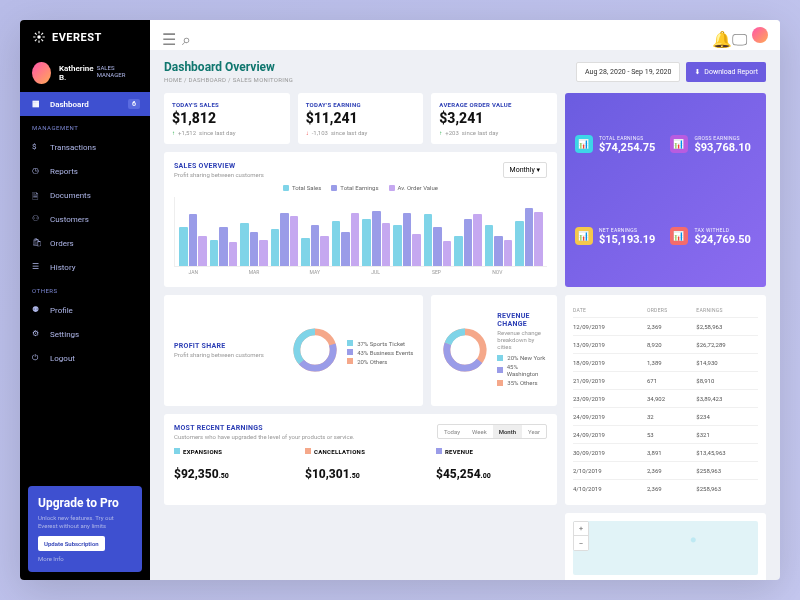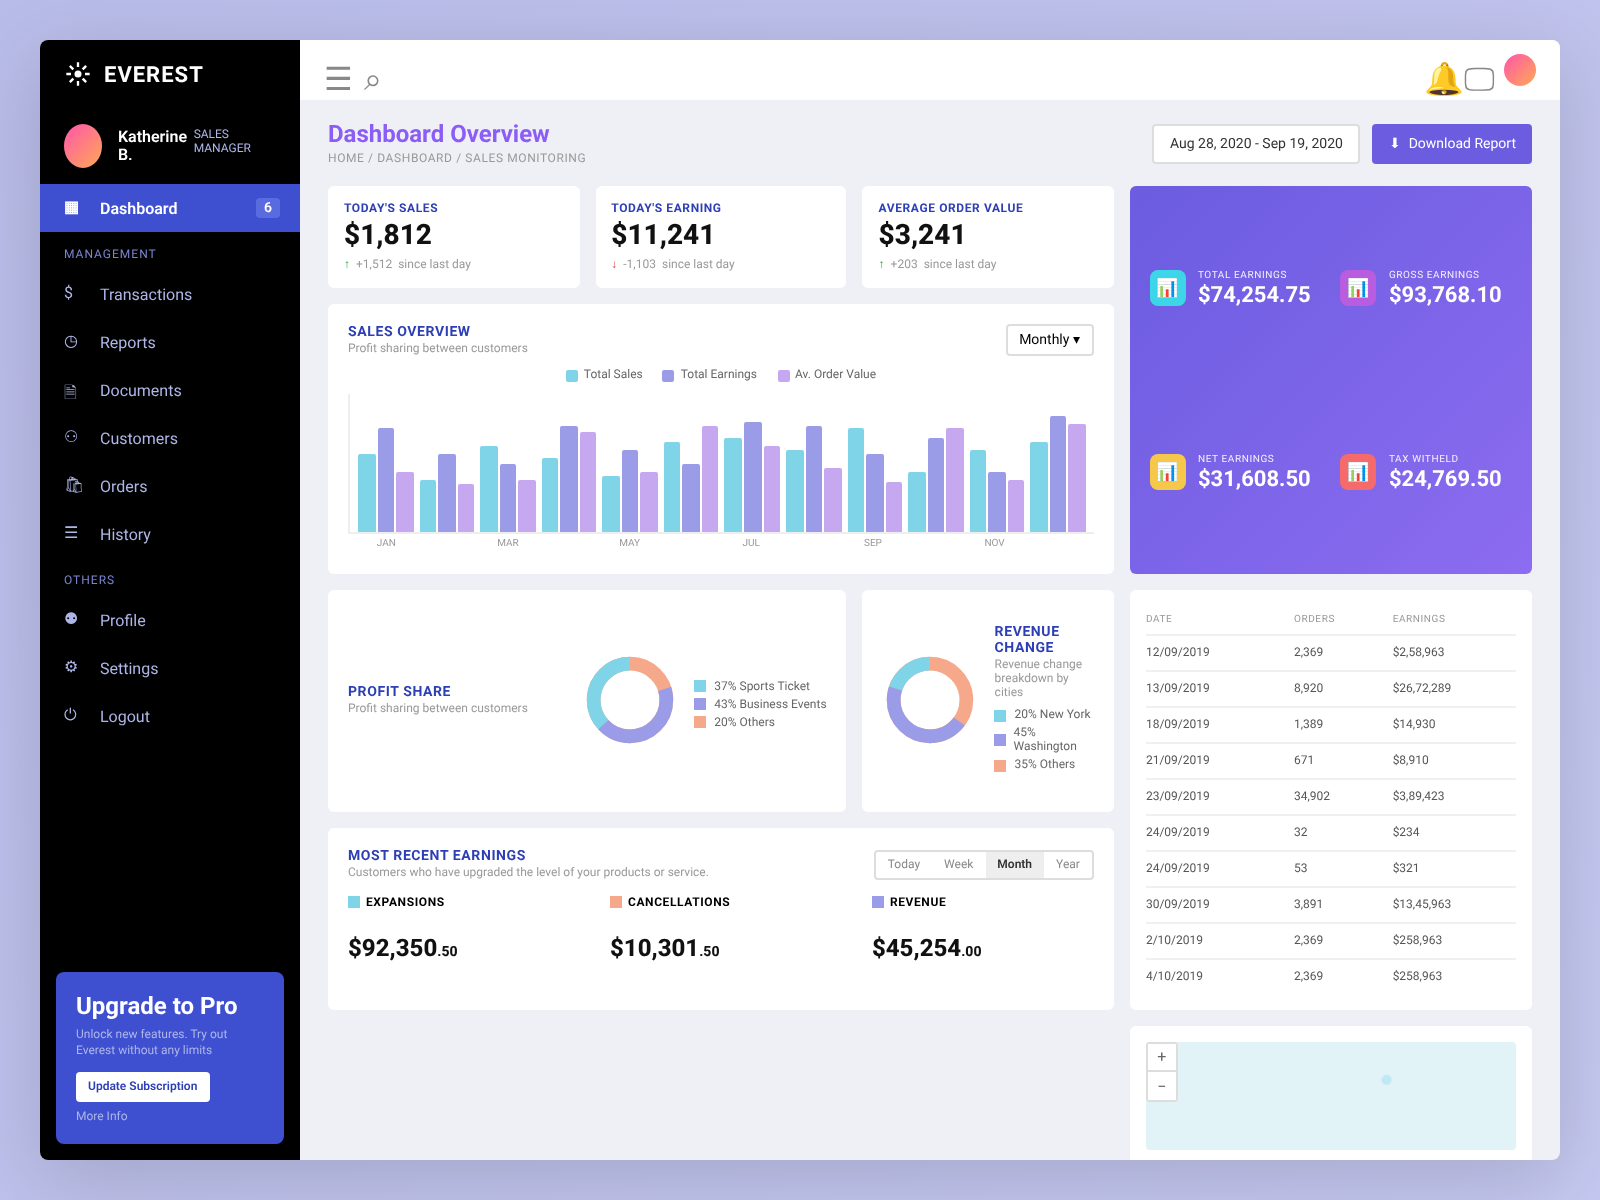--- a/index.html
+++ b/index.html
@@ -24,21 +24,21 @@
 .upgrade-desc{font-size:6px;color:#aeb6e8;line-height:1.3;margin-bottom:6px}
 .upgrade-btn{background:#fff;color:#2d3fb5;font-size:6px;font-weight:600;padding:4px 6px;border:none;border-radius:2px;cursor:pointer}
 .upgrade-more{font-size:6px;color:#aeb6e8;margin-top:4px;cursor:pointer}
 .main{flex:1;display:flex;flex-direction:column;overflow:hidden}
 .topbar{height:30px;background:#fff;display:flex;align-items:center;padding:0 12px;gap:10px}
 .topbar-icon{width:10px;height:10px;color:#888;cursor:pointer}
 .topbar-spacer{flex:1}
 .top-avatar{width:16px;height:16px;border-radius:50%;background:linear-gradient(135deg,#f5a,#fa5)}
 .header{padding:10px 14px;display:flex;align-items:center}
 .header-left{flex:1}
-.page-title{font-size:12px;font-weight:700;color:#8b5cf6}
+.page-title{font-size:12px;font-weight:700;color:#0f766e}
 .breadcrumb{font-size:6px;color:#999;margin-top:2px;letter-spacing:.3px}
 .date-range{font-size:7px;color:#333;background:#fff;border:1px solid #ddd;padding:5px 8px;border-radius:2px;cursor:pointer}
 .download-btn{font-size:7px;color:#fff;background:#6b5ce0;border:none;padding:6px 8px;border-radius:2px;margin-left:6px;cursor:pointer;display:flex;align-items:center;gap:4px}
 .content{flex:1;padding:0 14px 14px;display:grid;grid-template-columns:1fr 1fr 1fr 1.6fr;grid-auto-rows:min-content;gap:8px;overflow:auto;font-size:7px}
 .card{background:#fff;border-radius:3px;padding:8px}
 .card-label{font-size:6px;color:#2d3fb5;font-weight:700;letter-spacing:.3px}
 .card-value{font-size:14px;font-weight:800;color:#111;margin-top:2px}
 .card-sub{font-size:6px;color:#999;margin-top:3px;display:flex;align-items:center;gap:3px}
 .arrow-up{color:#2a4}
 .arrow-down{color:#e44}
@@ -66,21 +66,21 @@
 .table-head{display:grid;grid-template-columns:1.2fr .8fr 1fr;font-size:5px;color:#999;padding:4px 0;letter-spacing:.3px}
 .table-row{display:grid;grid-template-columns:1.2fr .8fr 1fr;padding:5px 0;border-top:1px solid #f0f0f0;color:#555}
 .donut-card{background:#fff;padding:10px;border-radius:3px;display:flex;gap:8px;align-items:center}
 .donut-card.left{grid-column:1/3}
 .donut-card.right{grid-column:3/4}
 .donut{width:48px;height:48px;flex-shrink:0}
 .donut-info{flex:1}
 .donut-legend{font-size:6px;color:#666;margin-top:4px}
 .donut-legend div{display:flex;align-items:center;gap:4px;margin:2px 0}
 .earnings-card{grid-column:1/4;background:#fff;padding:10px;border-radius:3px}
-.earnings-head{display:flex;justify-content:space-between;align-items:flex-end}
+.earnings-head{display:flex;justify-content:space-between;align-items:center}
 .time-tabs{display:flex;gap:0;font-size:6px;border:1px solid #ddd;border-radius:2px;overflow:hidden}
 .time-tab{padding:3px 6px;color:#888;cursor:pointer}
 .time-tab.active{background:#eee;color:#333;font-weight:600}
 .earnings-row{display:flex;gap:20px;margin-top:8px}
 .earning-item{flex:1}
 .earning-label{font-size:6px;font-weight:700;letter-spacing:.3px;display:flex;align-items:center;gap:3px}
 .earning-value{font-size:12px;font-weight:800;color:#111;margin-top:12px}
 .earning-value small{font-size:7px}
 .map-card{grid-column:4;background:#fff;border-radius:3px;padding:8px;position:relative;min-height:70px}
 .map-zoom{position:absolute;left:8px;top:8px;display:flex;flex-direction:column;border:1px solid #ddd;border-radius:2px;background:#fff}
@@ -230,21 +230,21 @@
             <div class="kpi-icon" style="background:#b85ce0">📊</div>
             <div class="kpi-info">
               <span class="kpi-label">GROSS EARNINGS</span>
               <span class="kpi-value">$93,768.10</span>
             </div>
           </div>
         <div class="kpi">
             <div class="kpi-icon" style="background:#f5c84b">📊</div>
             <div class="kpi-info">
               <span class="kpi-label">NET EARNINGS</span>
-              <span class="kpi-value">$31,608.50</span>
+              <span class="kpi-value">$15,193.19</span>
             </div>
           </div>
         <div class="kpi">
             <div class="kpi-icon" style="background:#f56b6b">📊</div>
             <div class="kpi-info">
               <span class="kpi-label">TAX WITHELD</span>
               <span class="kpi-value">$24,769.50</span>
             </div>
           </div>
       </div>

